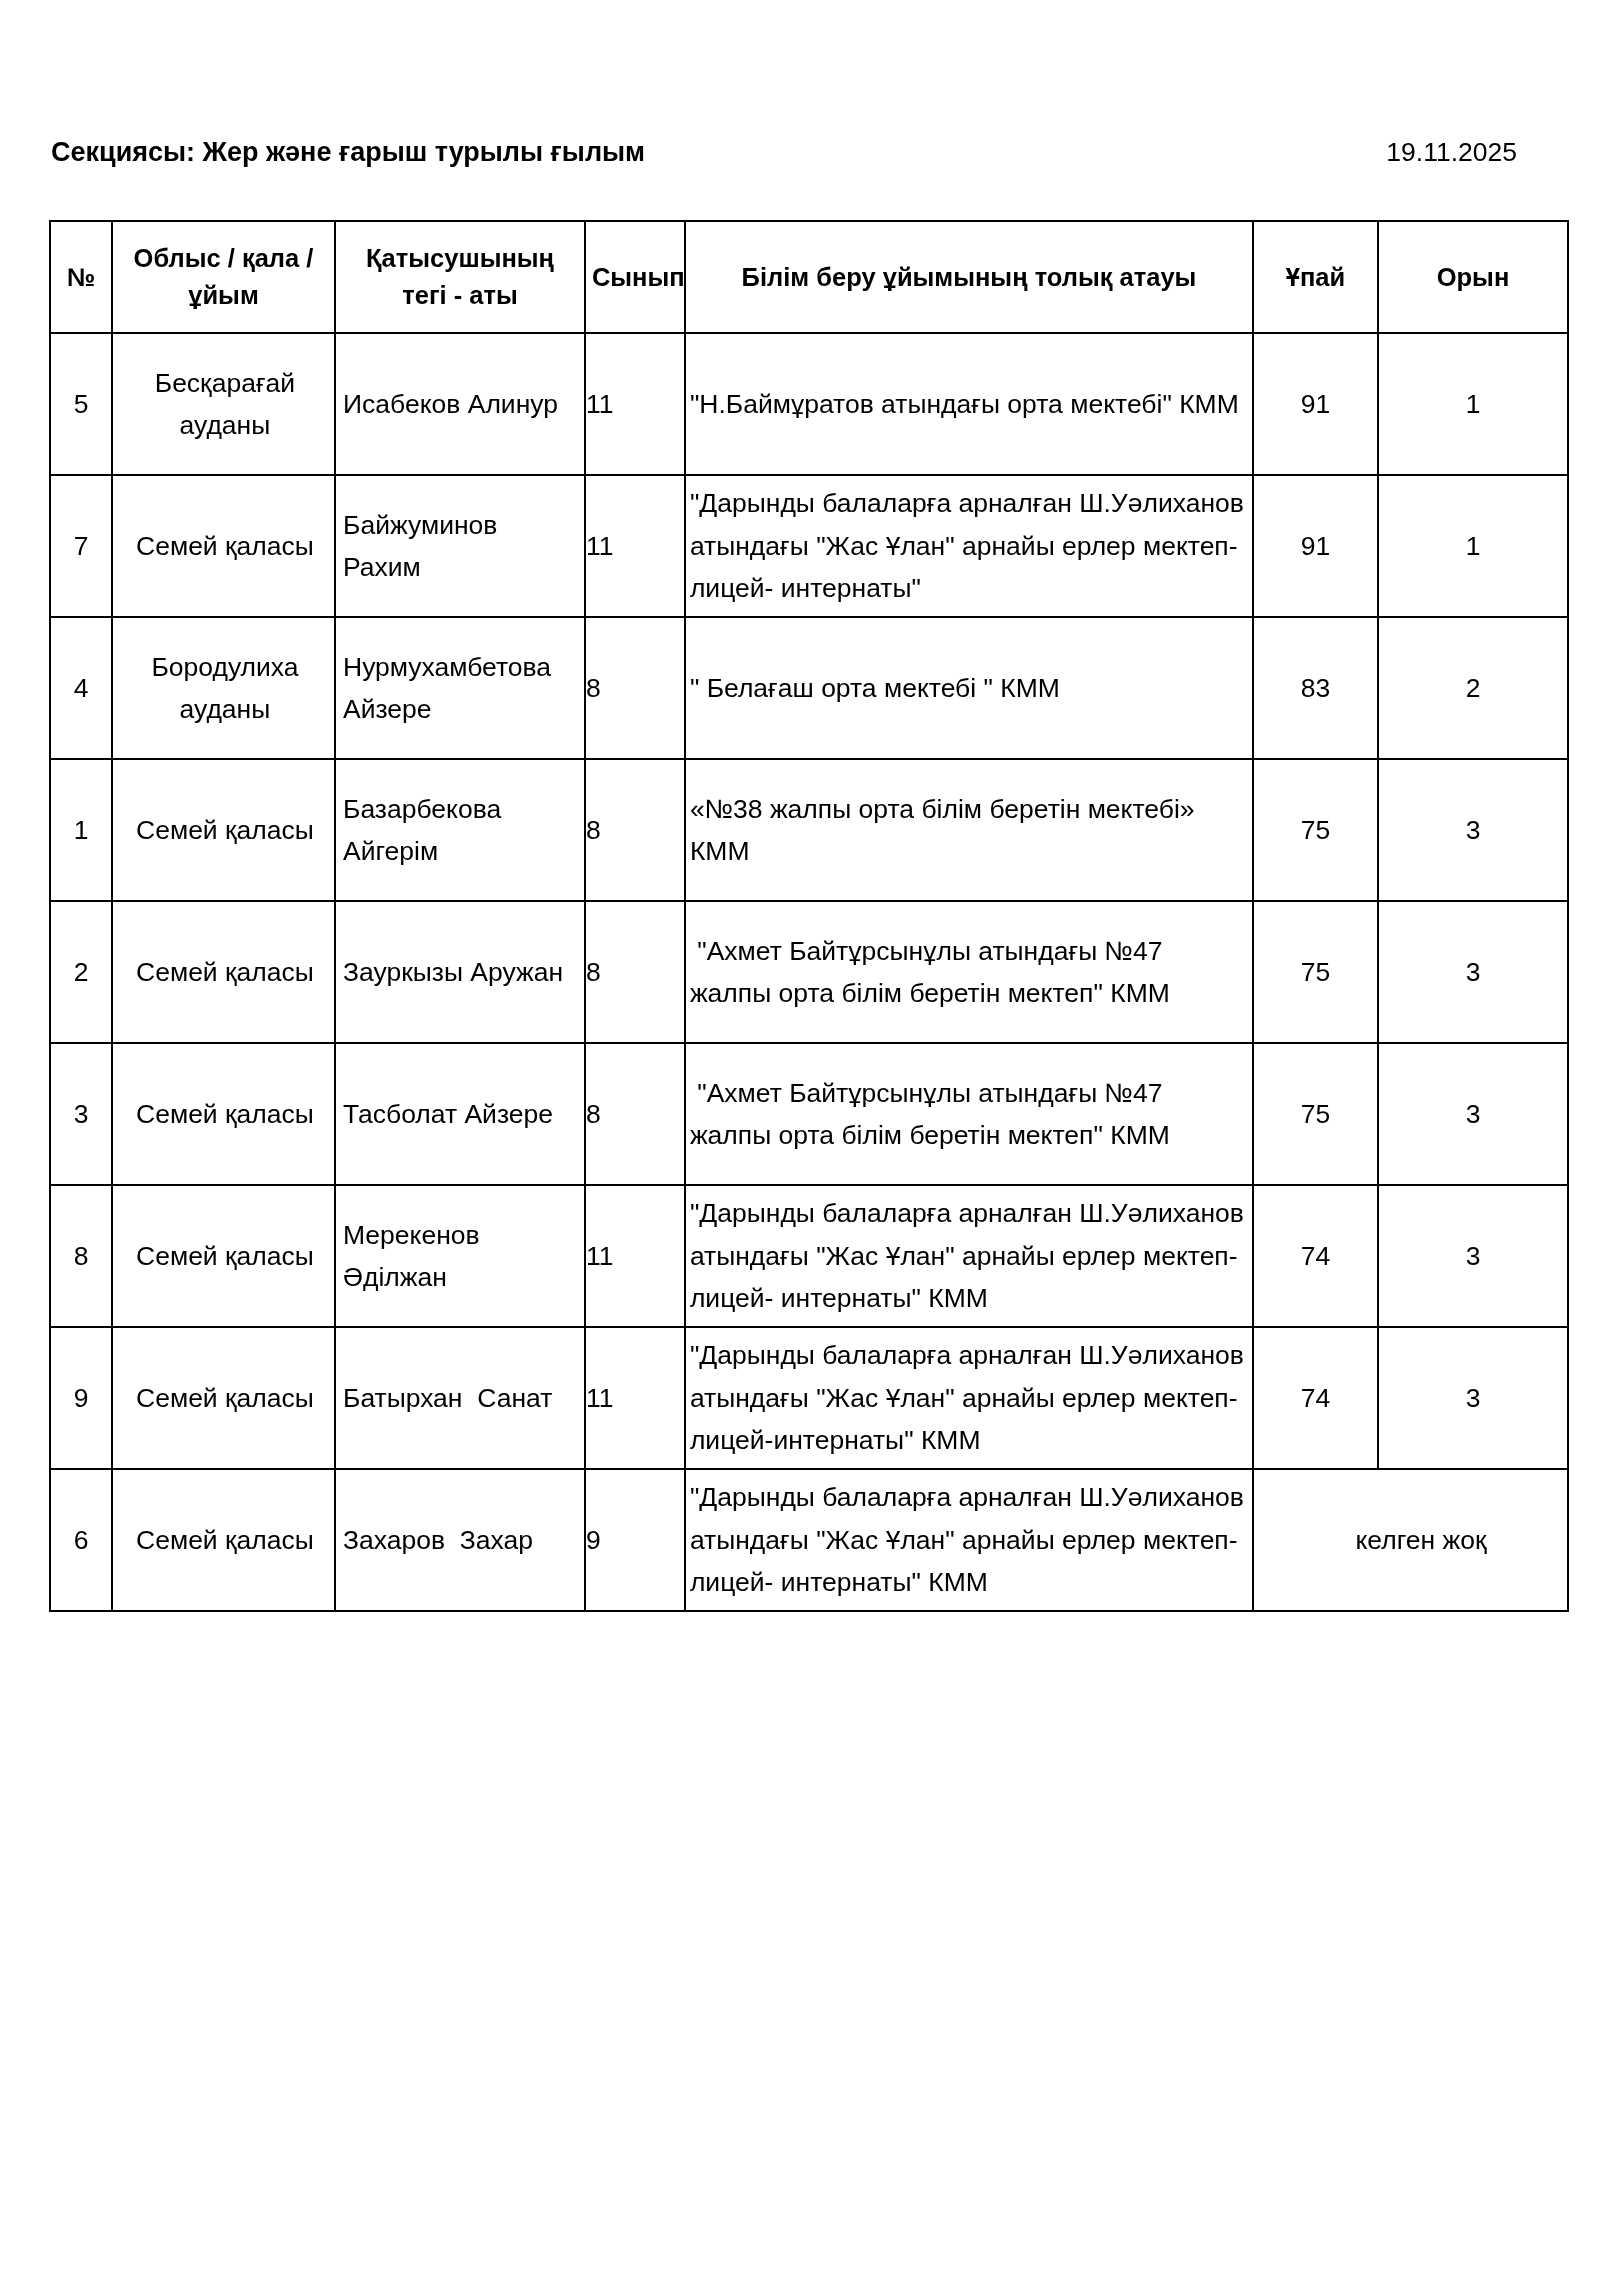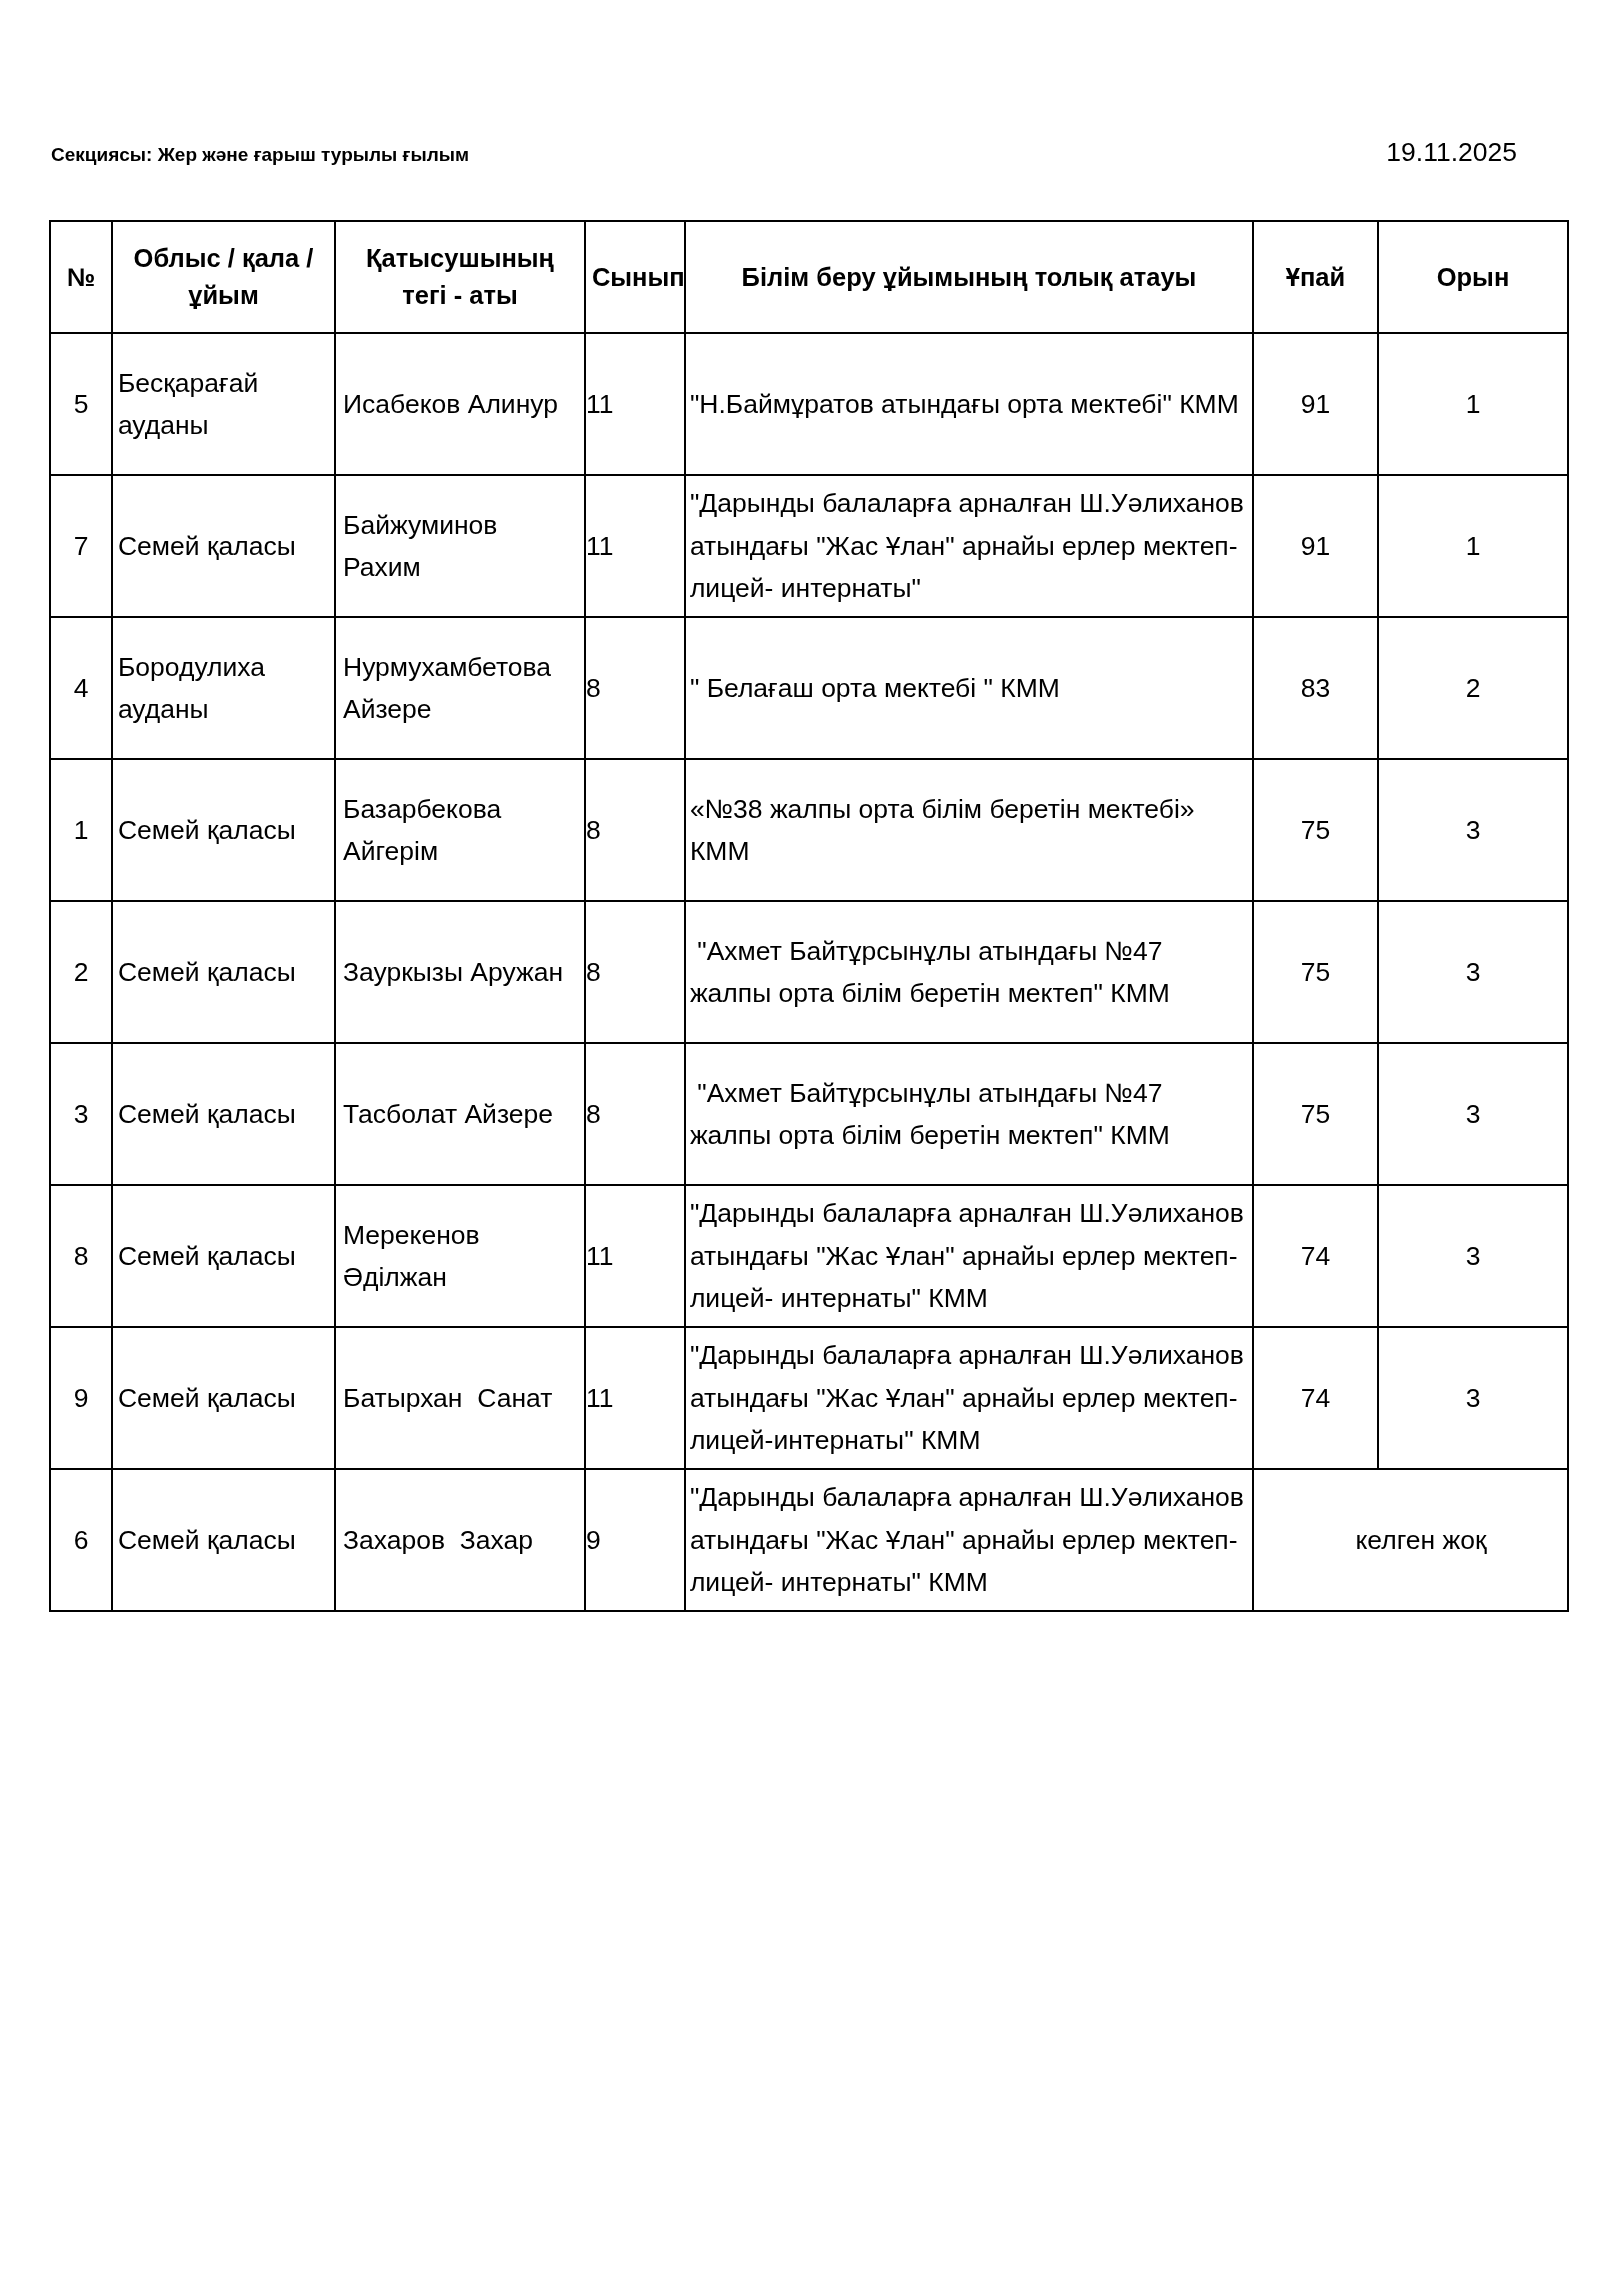--- a/index.html
+++ b/index.html
@@ -14,21 +14,21 @@
   .doc-header {
     position: absolute;
     top: 137px;
     left: 51px;
     width: 1466px;
     display: flex;
     justify-content: space-between;
     align-items: baseline;
   }
   .doc-title {
-    font-size: 19px;
+    font-size: 27px;
     font-weight: bold;
   }
   .doc-date {
     font-size: 26.5px;
     font-weight: normal;
   }
   table.results {
     position: absolute;
     top: 220px;
     left: 49px;
@@ -47,21 +47,21 @@
   table.results thead tr { height: 112px; }
   table.results tbody tr { height: 142px; }
   table.results th {
     font-weight: bold;
     font-size: 25.5px;
     text-align: center;
     padding: 2px 5.9px;
     line-height: 1.45;
   }
   td.c-num    { text-align: center; }
-  td.c-region { text-align: left; padding-left: 4.9px; padding-right: 2px; }
+  td.c-region { text-align: center; padding-left: 4.9px; padding-right: 2px; }
   td.c-name   { text-align: left; padding-left: 7px; padding-right: 2px; white-space: pre-wrap; }
   td.c-grade  { text-align: left; }
   td.c-school { text-align: left; padding-left: 3.9px; padding-right: 5.9px; white-space: pre-wrap; }
   td.c-score  { text-align: center; margin-left: 36px; }
   td.c-place  { text-align: center; }
   td.c-score.merged { text-align: center; padding-left: 21px; }
 </style>
 </head>
 <body>
 

